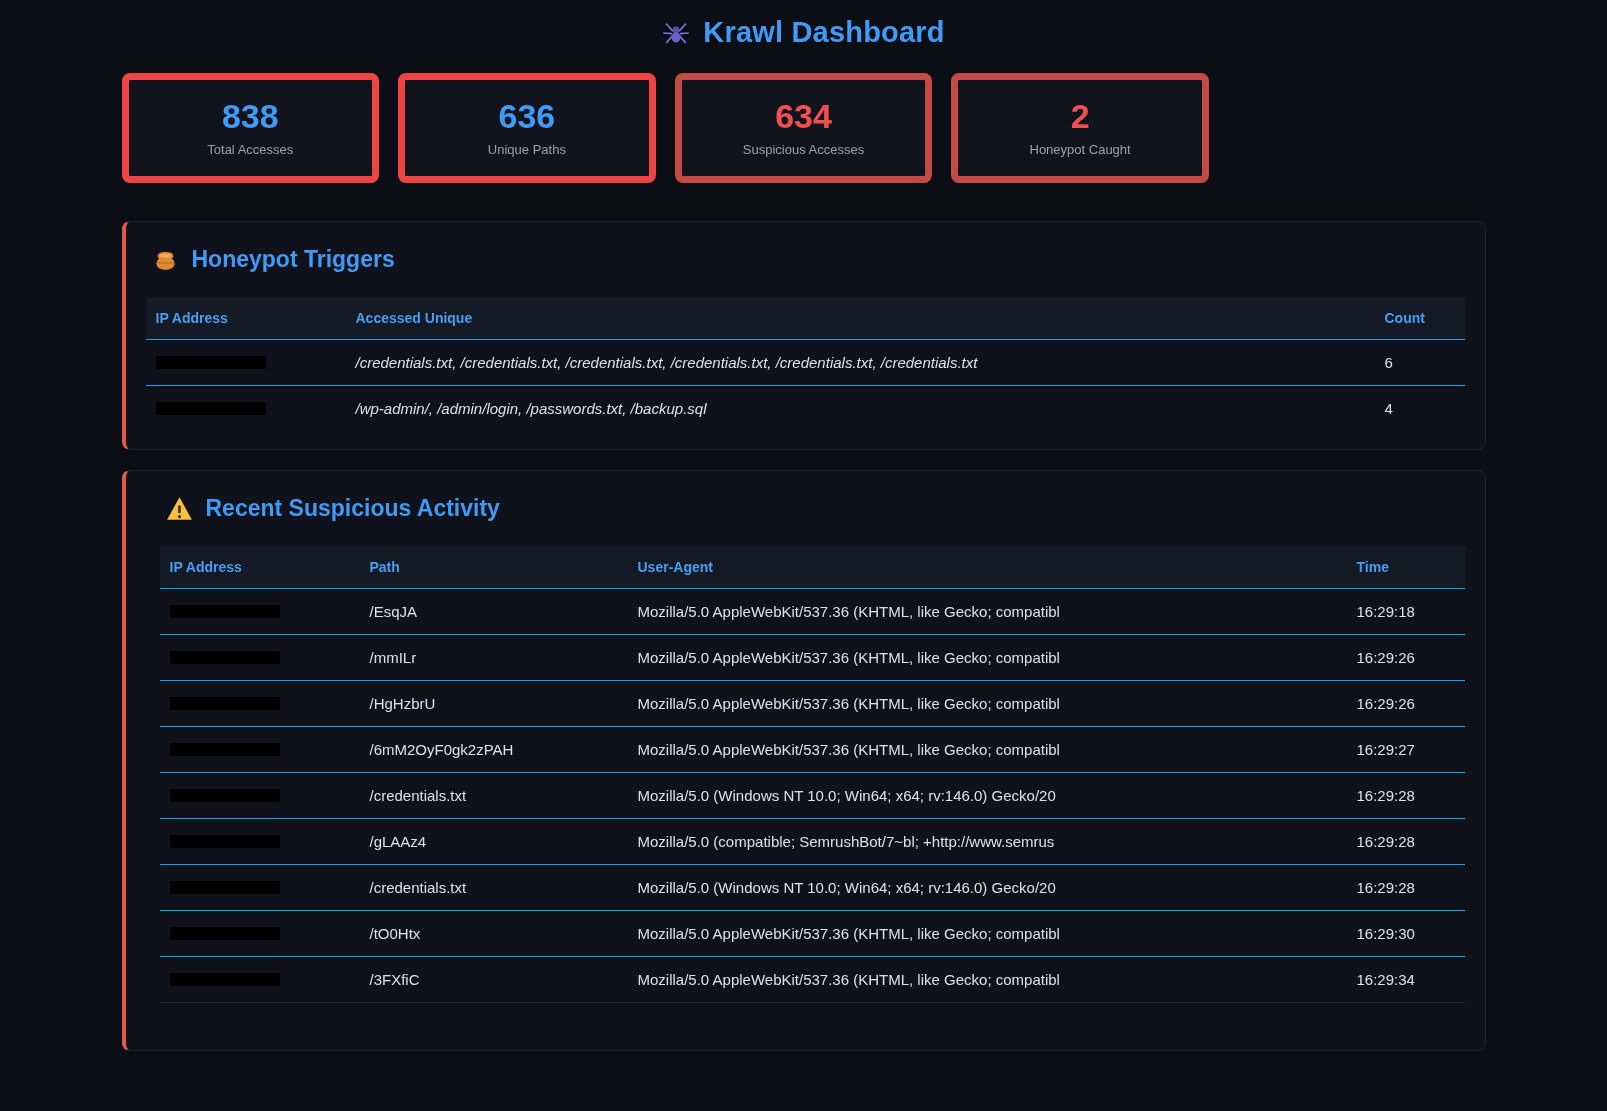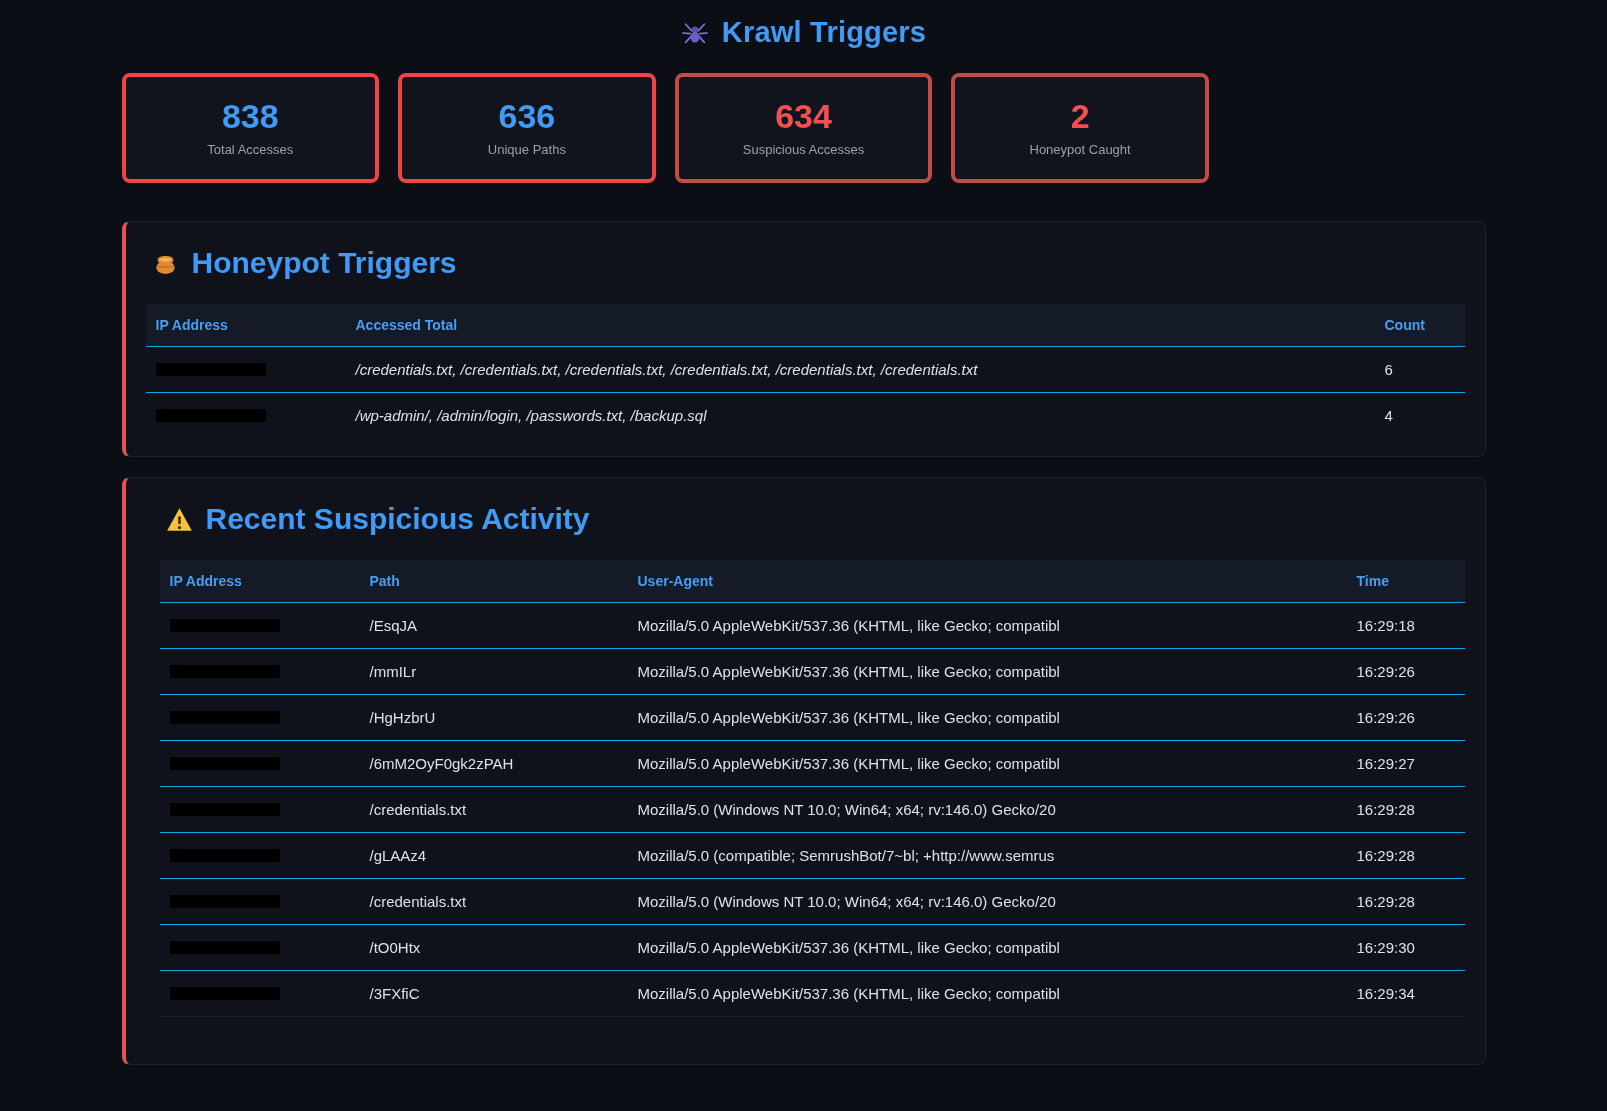--- a/index.html
+++ b/index.html
@@ -13,42 +13,42 @@
 
   .page-header {
     display: flex; align-items: center; justify-content: center;
     gap: 13px; padding: 16px 0 24px 0;
   }
   .page-title { font-size: 29px; font-weight: bold; color: #3f9bf5; letter-spacing: 0.2px; }
 
   .stats { display: grid; grid-template-columns: repeat(5, 1fr); gap: 19px; }
   .stat-card {
     background: #11141d;
-    border: 4px solid #ef4444;
+    border: 7px solid #ef4444;
     border-radius: 8px;
     height: 110px;
     display: flex; flex-direction: column; align-items: center; justify-content: center;
     gap: 9px;
   }
   .stat-card.alert { border-color: #c24b45; }
   .stat-value { font-size: 34px; font-weight: bold; color: #3f9bf5; line-height: 1; }
   .stat-card.alert .stat-value { color: #f25050; }
   .stat-label { font-size: 13px; color: #98a1af; }
 
   .panel {
     background: #0f121b;
     border: 1px solid #1c2230;
     border-left: 4px solid #e2574e;
     border-radius: 8px;
     padding: 20px 20px 18px 20px;
   }
   .panel.honeypot { margin-top: 38px; }
   .panel.suspicious { margin-top: 20px; padding-left: 34px; }
   .panel-title-row { display: flex; align-items: center; gap: 13px; margin: 4px 0 24px 6px; }
-  .panel-title { font-size: 30px; font-weight: bold; color: #3f9bf5; }
+  .panel-title { font-size: 23px; font-weight: bold; color: #3f9bf5; }
 
   table { width: 100%; border-collapse: collapse; table-layout: fixed; }
   thead th {
     background: #151a27;
     color: #489ff2;
     font-size: 14px;
     font-weight: bold;
     text-align: left;
     padding: 13px 10px;
   }
@@ -85,21 +85,21 @@
             <path d="M1.8 12 L8 12.5"></path>
             <path d="M4 20 L9 14.5"></path>
           <path d="M20 4.5 L15 10"></path>
             <path d="M22.2 12 L16 12.5"></path>
             <path d="M20 20 L15 14.5"></path>
         </g>
         <circle cx="12" cy="9.3" r="2.8" fill="#564fae"></circle>
         <ellipse cx="12" cy="15.6" rx="3.9" ry="4.6" fill="#6a5fc9"></ellipse>
       </svg>
     </span>
-    <span class="page-title">Krawl Triggers</span>
+    <span class="page-title">Krawl Dashboard</span>
   </div>
 
   <div class="stats">
     <div class="stat-card">
       <div class="stat-value">838</div>
       <div class="stat-label">Total Accesses</div>
     </div>
     <div class="stat-card">
       <div class="stat-value">636</div>
       <div class="stat-label">Unique Paths</div>
@@ -122,21 +122,21 @@
           <ellipse cx="12" cy="8.6" rx="5.3" ry="1.7" fill="#f4b15a"></ellipse>
           <path d="M4.6 14.3 C7 15.4 17 15.4 19.4 14.3" stroke="#c0702a" stroke-width="1.1" fill="none"></path>
         </svg>
       </span>
       <span class="panel-title">Honeypot Triggers</span>
     </div>
     <table>
       <thead>
         <tr>
           <th class="col-ip">IP Address</th>
-          <th>Accessed Total</th>
+          <th>Accessed Unique</th>
           <th class="col-count">Count</th>
         </tr>
       </thead>
       <tbody>
         <tr>
           <td>
               <div class="redacted-bar"></div>
             </td>
           <td class="paths-cell">/credentials.txt, /credentials.txt, /credentials.txt, /credentials.txt, /credentials.txt, /credentials.txt</td>
           <td>6</td>

